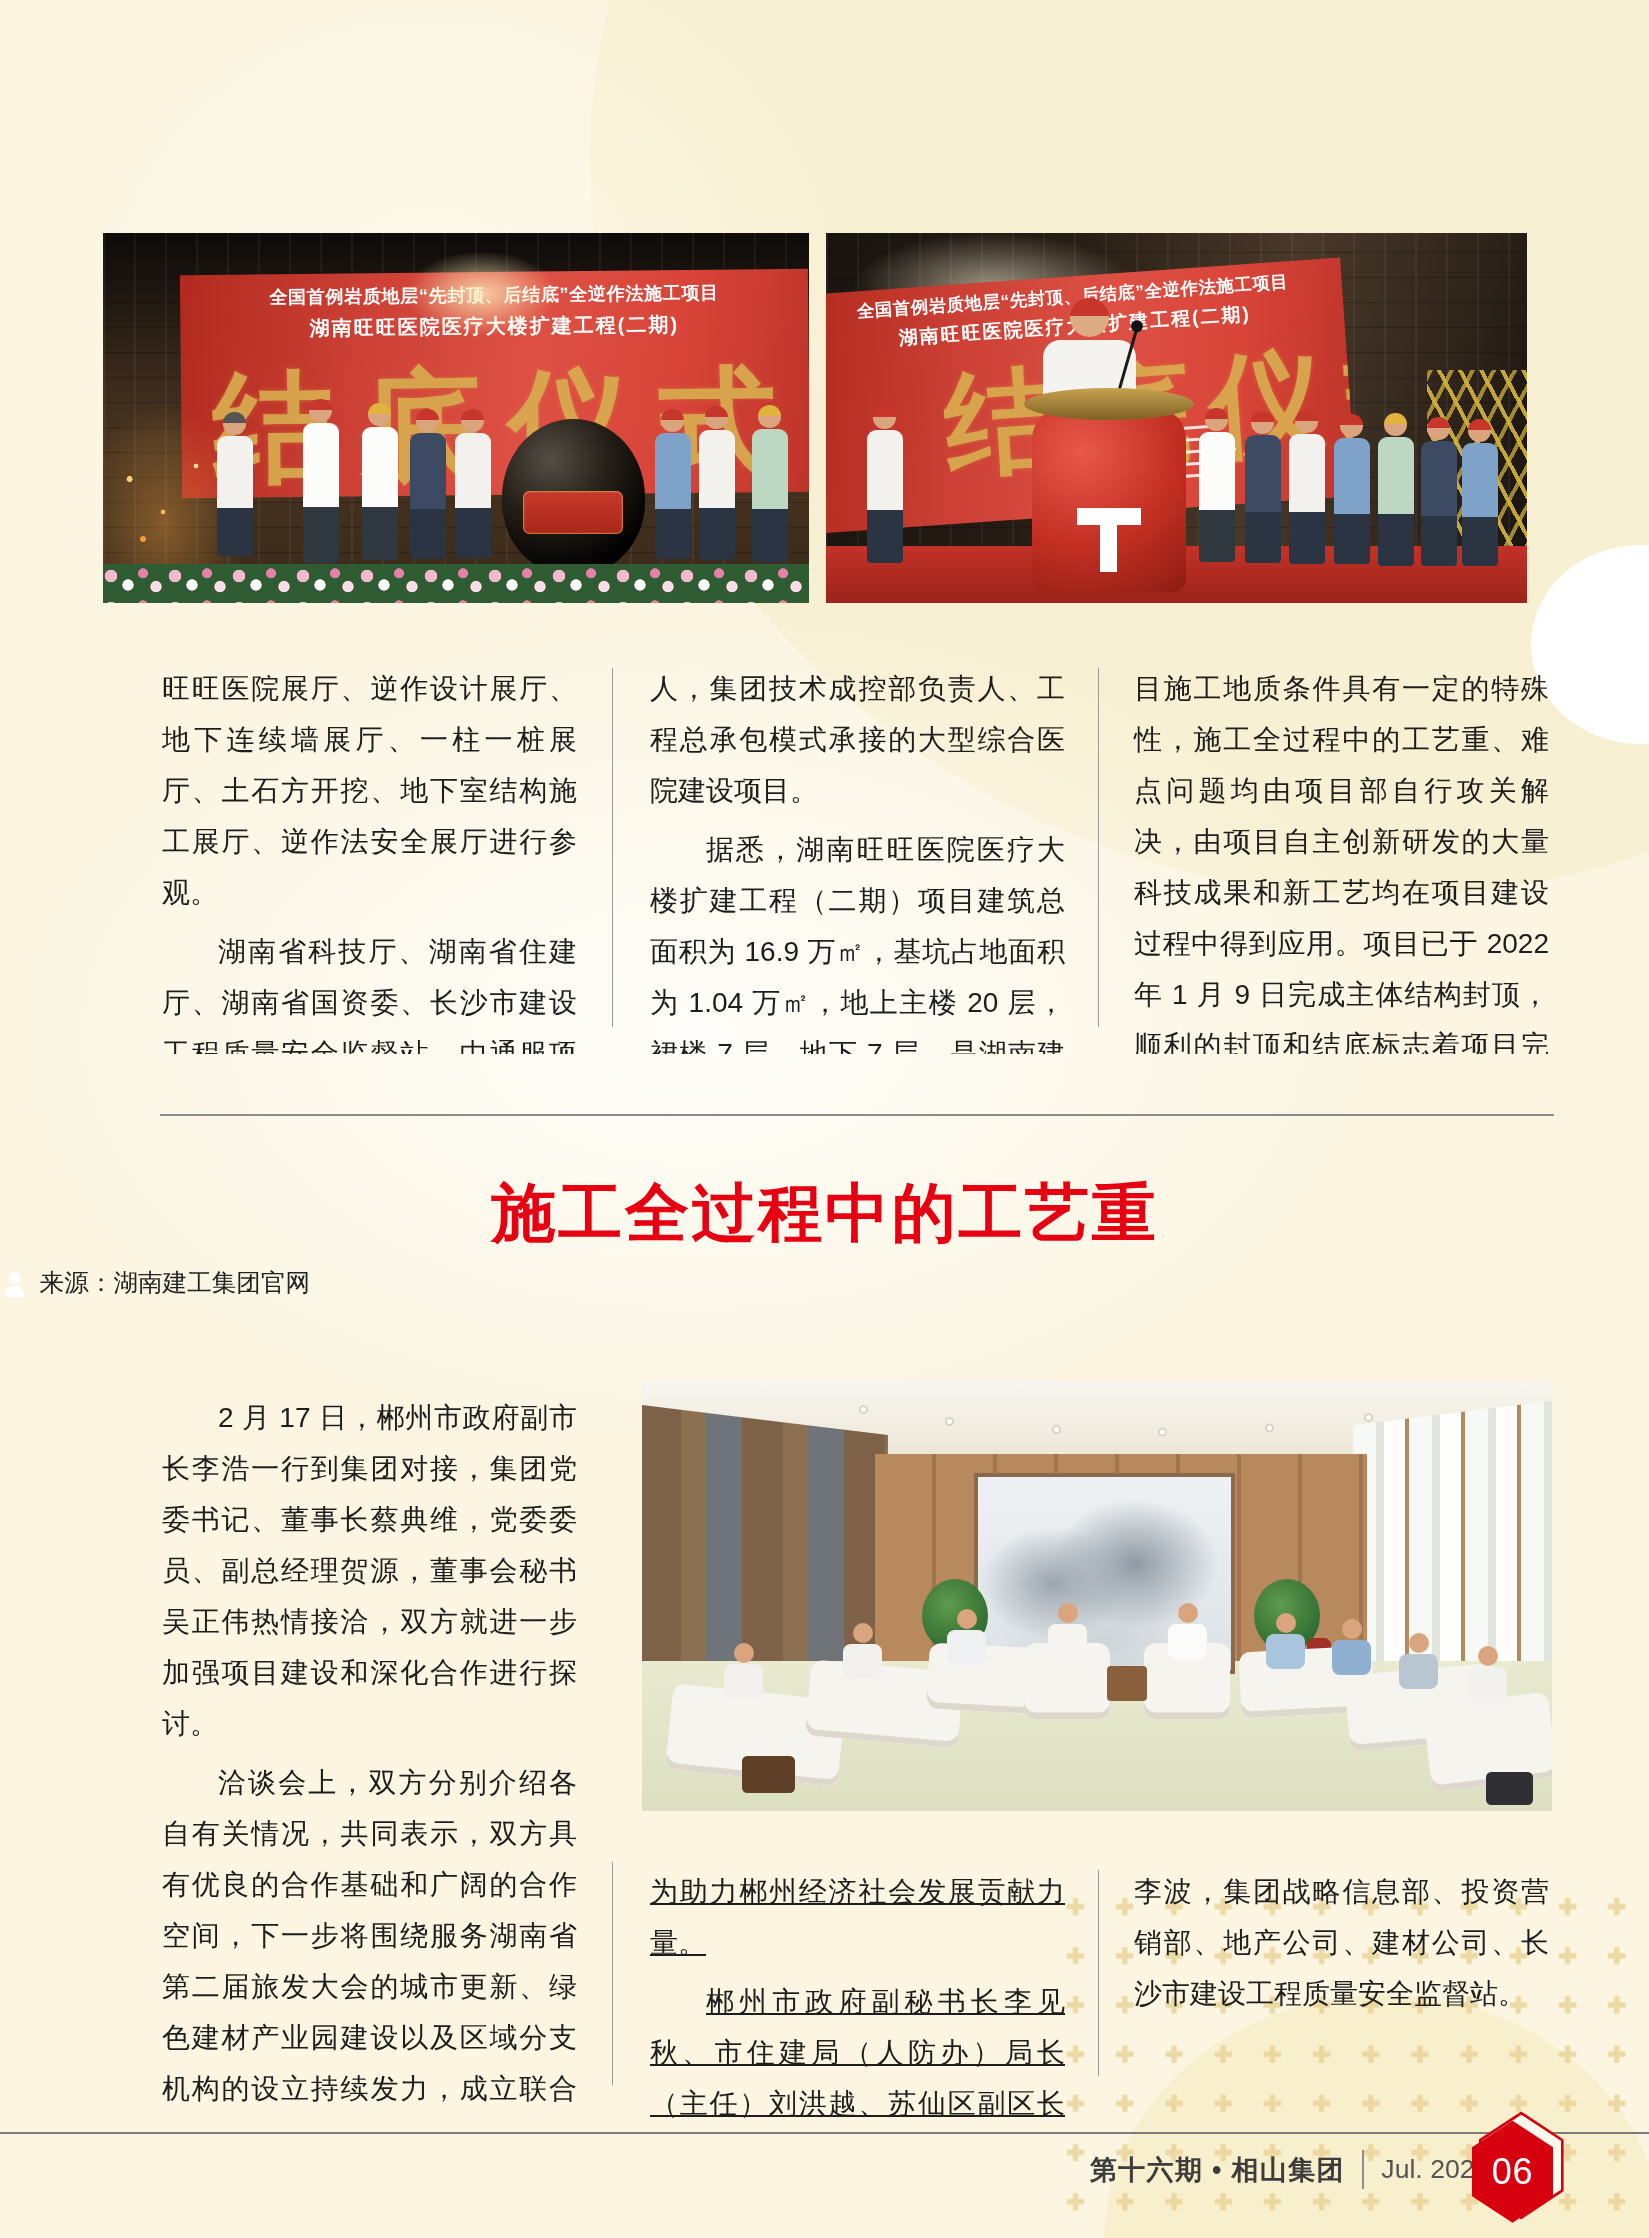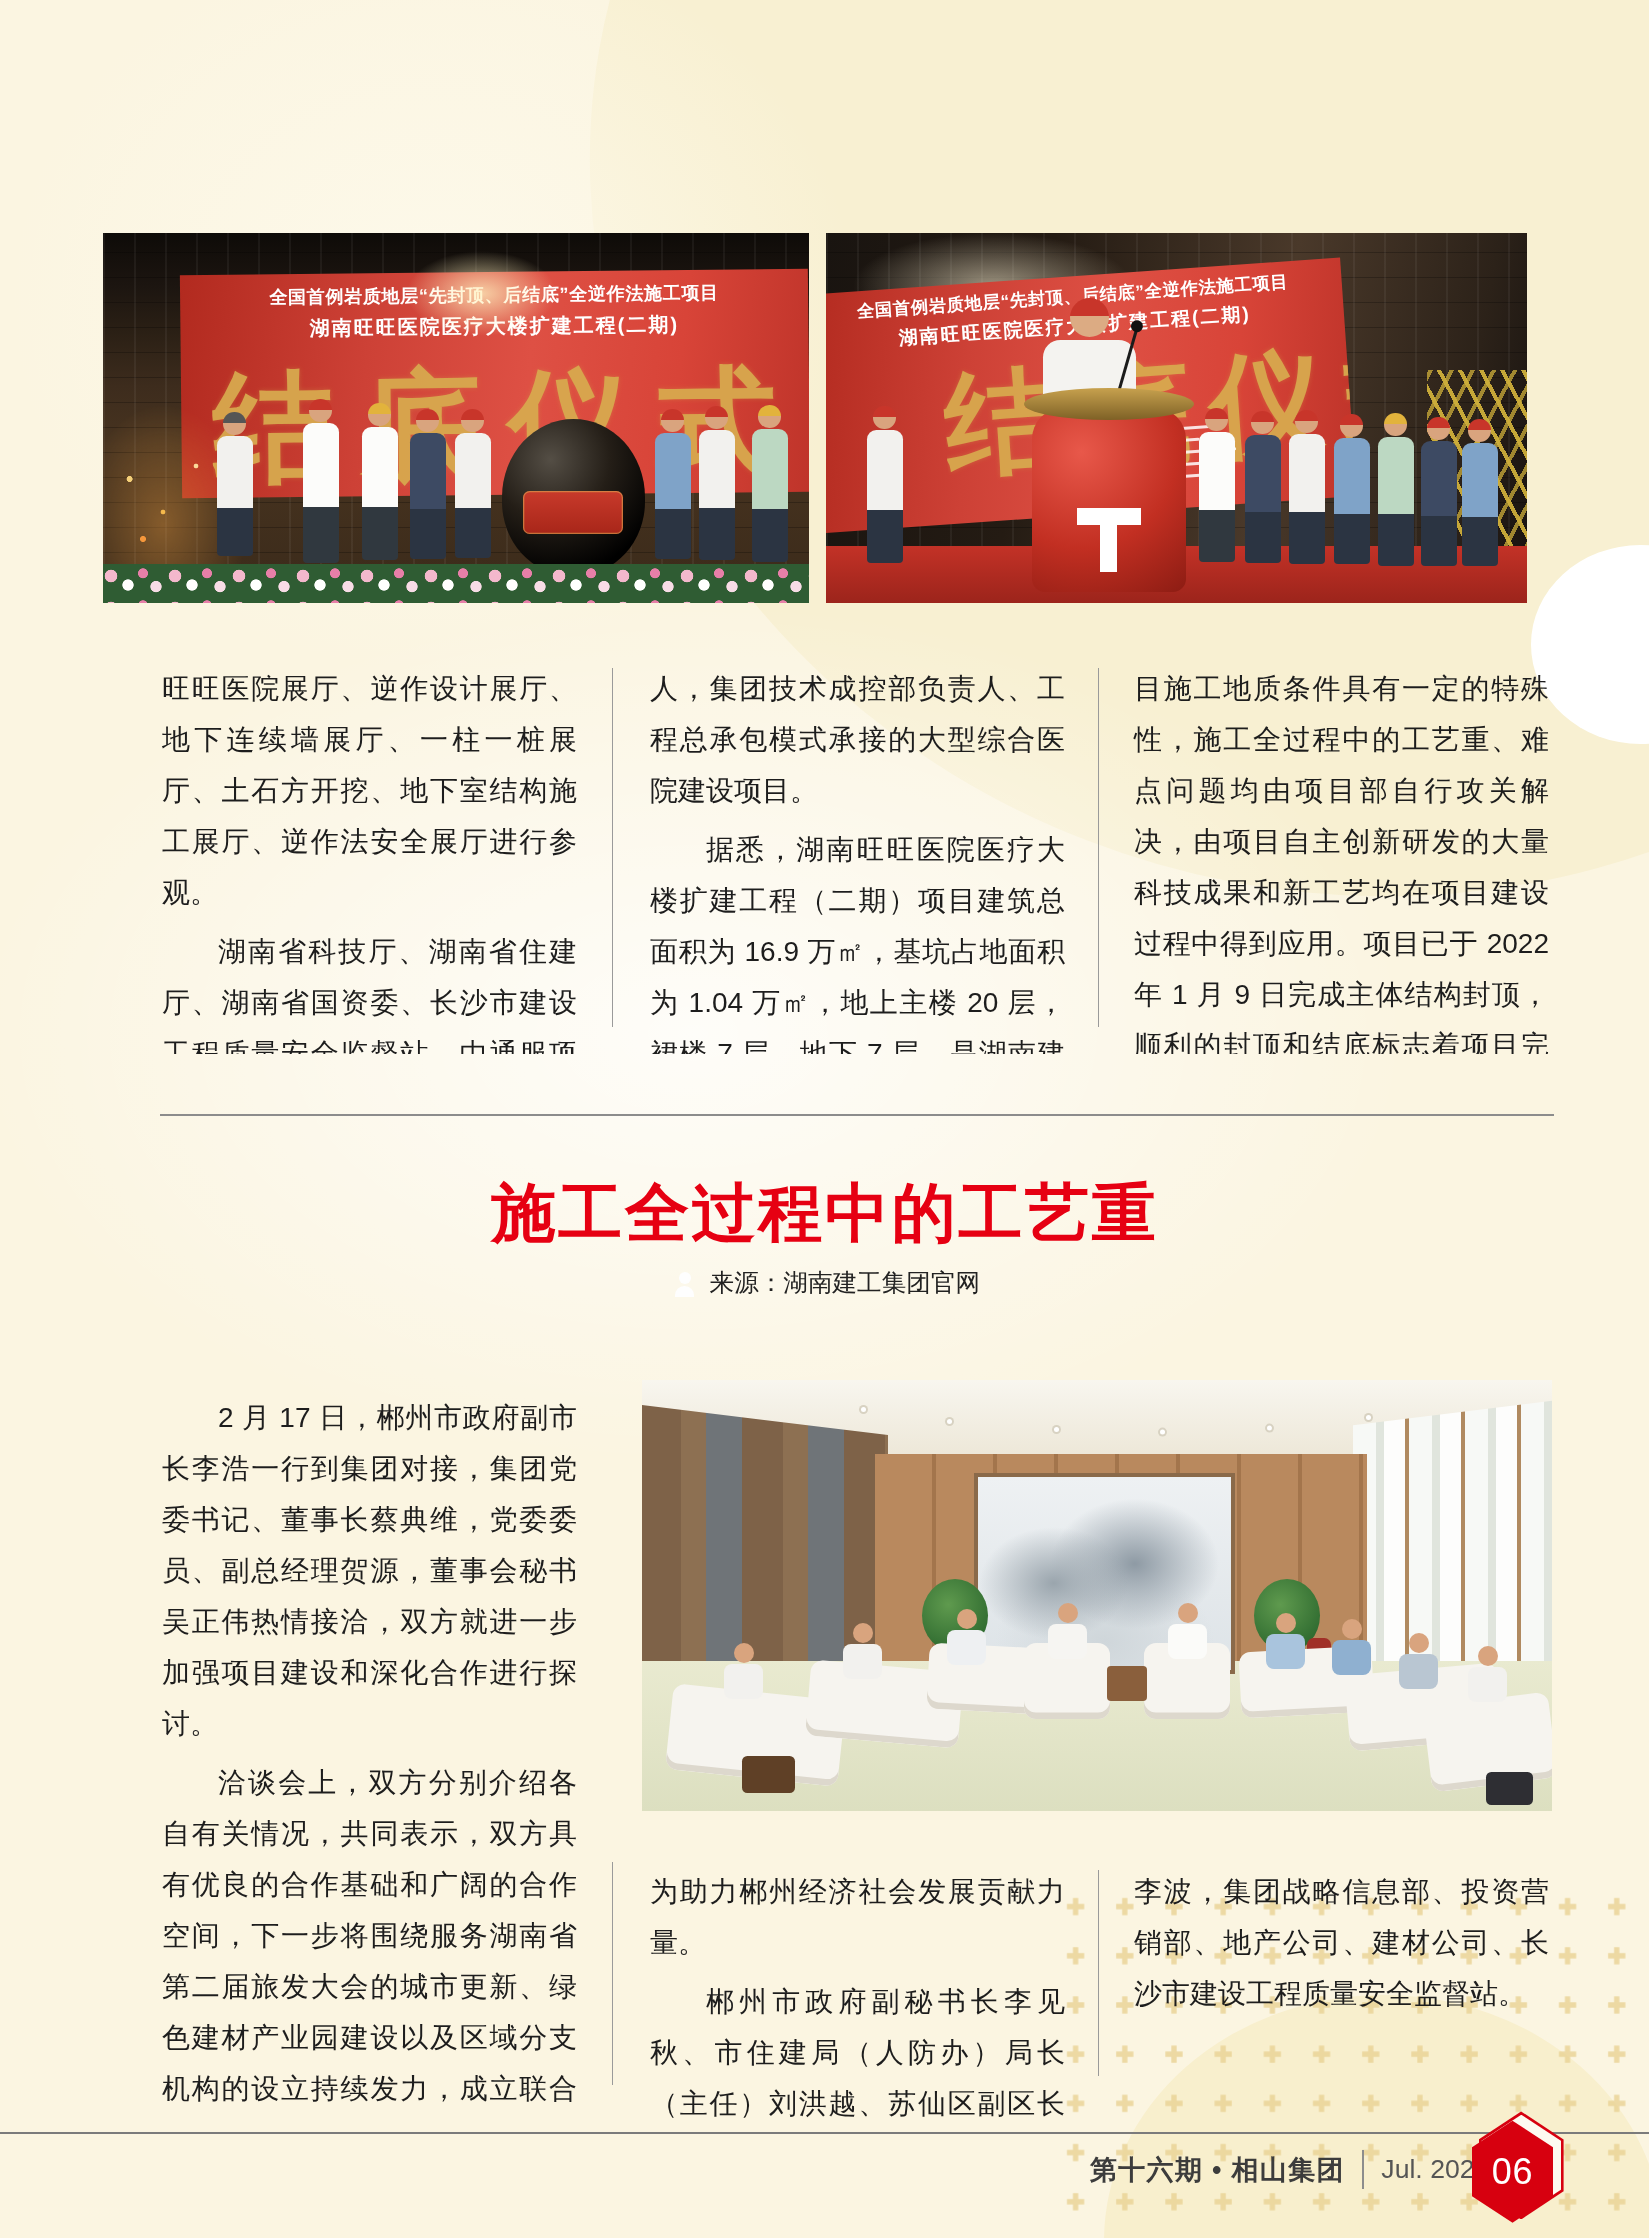--- a/index.html
+++ b/index.html
@@ -127,31 +127,31 @@
   .v3{left:612px; top:1862px; height:223px;}
   .v4{left:1098px; top:1870px; height:206px;}
   .hdiv{position:absolute; left:160px; top:1114px; width:1394px; height:2px; background:#8c8c8c;}
 
   .c1a{left:154px; top:655px; height:399px;}
   .c2a{left:642px; top:655px; height:399px;}
   .c3a{left:1126px; top:655px; height:399px;}
 
   .a2-title{position:absolute; left:0; top:1170px; width:100%; text-align:center;
     font-size:64px; font-weight:900; color:#e60012; letter-spacing:2.7px; margin:0;}
-  .src{position:absolute; left:0; top:1266px; width:100%; display:flex; justify-content:center;
+  .src{position:absolute; left:0; top:1266px; width:100%; display:flex; 
     align-items:center; gap:10.6px;}
   .src-icon{position:relative; width:29px; height:29px;}
   .src-icon .cir{width:29px; height:29px; border-radius:50%; background:#e60012;}
   .src-icon .hd{position:absolute; left:8.6px; top:4px; width:12px; height:12px; border-radius:50%; background:#fefefe;}
   .src-icon .bd{position:absolute; left:5.3px; top:18px; width:18.6px; height:11.3px;
     border-radius:9.3px 9.3px 0 0; background:#fefefe;}
   .src-text{font-size:24.6px; color:#222;}
 
   .c1b{left:154px; top:1384px; height:725px;}
-  .c2b{left:642px; top:1858px; height:266px;}
+  .c2b{left:642px; top:1858px; height:266px;text-decoration:underline;}
   .c3b{left:1126px; top:1858px; height:266px;}
 
   
   .phm{left:642px; top:1380px; width:910px; height:431px; background:#efe9da;}
   .mt-ceiling{position:absolute; left:0; top:0; right:0; height:83px;
     background:linear-gradient(#f8f6ef,#ece6d6);}
   .mt-lights{position:absolute; left:219px; top:26.6px; width:5.3px; height:5.3px; border-radius:50%; background:#fff;
     box-shadow:0 0 0 2px #d8d2c2, 86px 12px 0 0 #fff, 86px 12px 0 2px #d8d2c2,
       193px 20px 0 0 #fff, 193px 20px 0 2px #d8d2c2, 299px 22.6px 0 0 #fff, 299px 22.6px 0 2px #d8d2c2,
       406px 18.6px 0 0 #fff, 406px 18.6px 0 2px #d8d2c2, 505px 8px 0 0 #fff, 505px 8px 0 2px #d8d2c2;}

